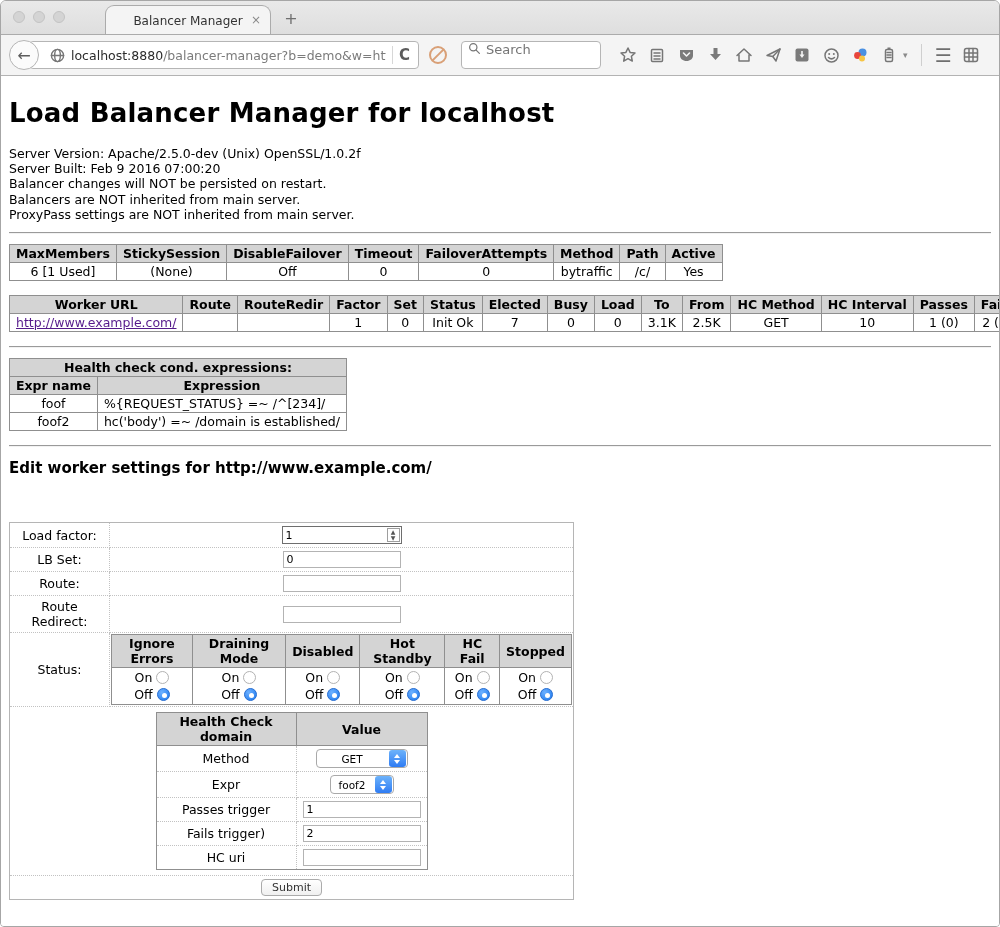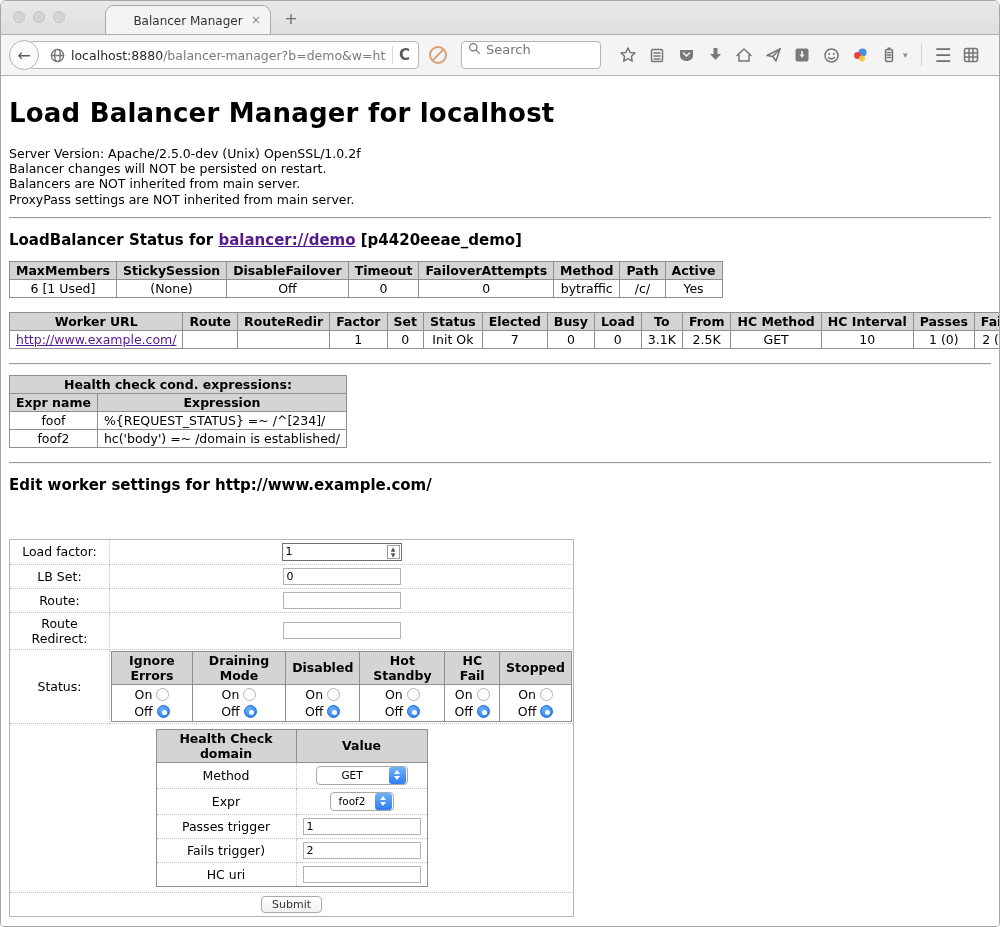--- a/index.html
+++ b/index.html
@@ -226,28 +226,28 @@
         </span>
     </div>
   </div>
 
   <div class="page">
 
     <h1>Load Balancer Manager for localhost</h1>
 
     <div class="info">
       <div>Server Version: Apache/2.5.0-dev (Unix) OpenSSL/1.0.2f</div>
+      <div>Server Built: Feb 9 2016 07:00:20</div>
       <div>Balancer changes will NOT be persisted on restart.</div>
       <div>Balancers are NOT inherited from main server.</div>
       <div>ProxyPass settings are NOT inherited from main server.</div>
     </div>
 
     <hr>
 
-    <h3><span>LoadBalancer Status for </span><a href="#">balancer://demo</a><span> [p4420eeae_demo]</span></h3>
 
     <table class="data">
       <tbody>
           <tr>
         <th>MaxMembers</th>
         <th>StickySession</th>
         <th>DisableFailover</th>
         <th>Timeout</th>
         <th>FailoverAttempts</th>
         <th>Method</th>

